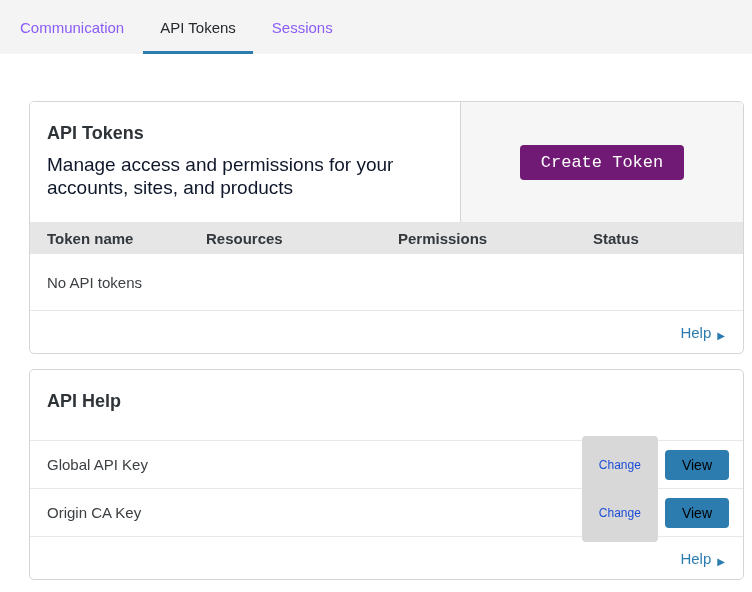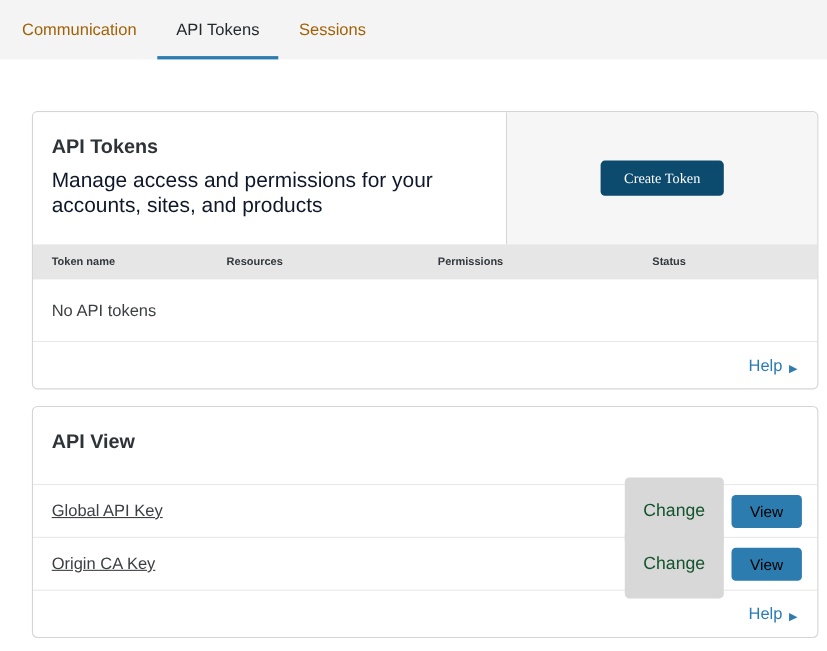--- a/index.html
+++ b/index.html
@@ -18,21 +18,21 @@
     height: 54px;
     display: flex;
     align-items: stretch;
     padding-left: 3px;
   }
   .tab {
     display: flex;
     align-items: center;
     padding: 3px 17px 0 17px;
     font-size: 15px;
-    color: #a16207;
+    color: #8b5cf6;
     border-bottom: 3px solid transparent;
     cursor: pointer;
     margin-right: 2px;
   }
   .tab.active {
     color: #24292e;
     border-bottom-color: #2c7cb0;
   }
 
   
@@ -70,39 +70,39 @@
     font-size: 18px;
     font-weight: bold;
     color: #2e3338;
   }
   .card-desc {
     font-size: 19px;
     line-height: 23px;
     color: #0f172a;
   }
   .btn-primary {
-    background: #0c4a6e;
+    background: #701a75;
     color: #ffffff;
     border: none;
     border-radius: 4px;
-    font-size: 13px;
-    font-family: Liberation Serif, serif;
+    font-size: 17px;
+    font-family: Liberation Mono, monospace;
     padding: 8px 21px;
     cursor: pointer;
   }
 
   
   .table-header {
     display: grid;
     grid-template-columns: 159px 192px 195px 1fr;
     align-items: center;
     background: #e6e6e6;
     height: 32px;
     padding-left: 17px;
-    font-size: 10px;
+    font-size: 15px;
     font-weight: bold;
     color: #33383d;
   }
   .empty-row {
     height: 57px;
     display: flex;
     align-items: center;
     padding-left: 17px;
     font-size: 15px;
     border-bottom: 1px solid #e8e8e8;
@@ -141,28 +141,27 @@
     display: flex;
     align-items: center;
     height: 48px;
     padding: 0 14px 0 17px;
     border-bottom: 1px solid #e8e8e8;
   }
   .key-name {
     flex: 1;
     font-size: 15px;
     color: #3d4043;
-    text-decoration: underline;
   }
   .btn-secondary {
     background: #d8d8d8;
-    color: #14532d;
+    color: #1d4ed8;
     border: none;
     border-radius: 4px;
-    font-size: 16px;
+    font-size: 12px;
     font-family: inherit;
     padding: 22px 17px;
     margin-right: 7px;
     cursor: pointer;
   }
   .btn-view {
     background: #2c7cb0;
     color: #000000;
     border: none;
     border-radius: 4px;
@@ -206,21 +205,21 @@
   <div class="card-footer">
     <a class="help-link">
       <span>Help</span>
       <span class="help-arrow">▶</span>
     </a>
   </div>
 </section>
 
 <section class="card card-keys">
   <div class="keys-header">
-    <h2 class="card-title">API View</h2>
+    <h2 class="card-title">API Help</h2>
   </div>
 
   <div class="key-row">
     <div class="key-name">Global API Key</div>
     <button class="btn-secondary">Change</button>
     <button class="btn-view">View</button>
   </div>
 
   <div class="key-row">
     <div class="key-name">Origin CA Key</div>

